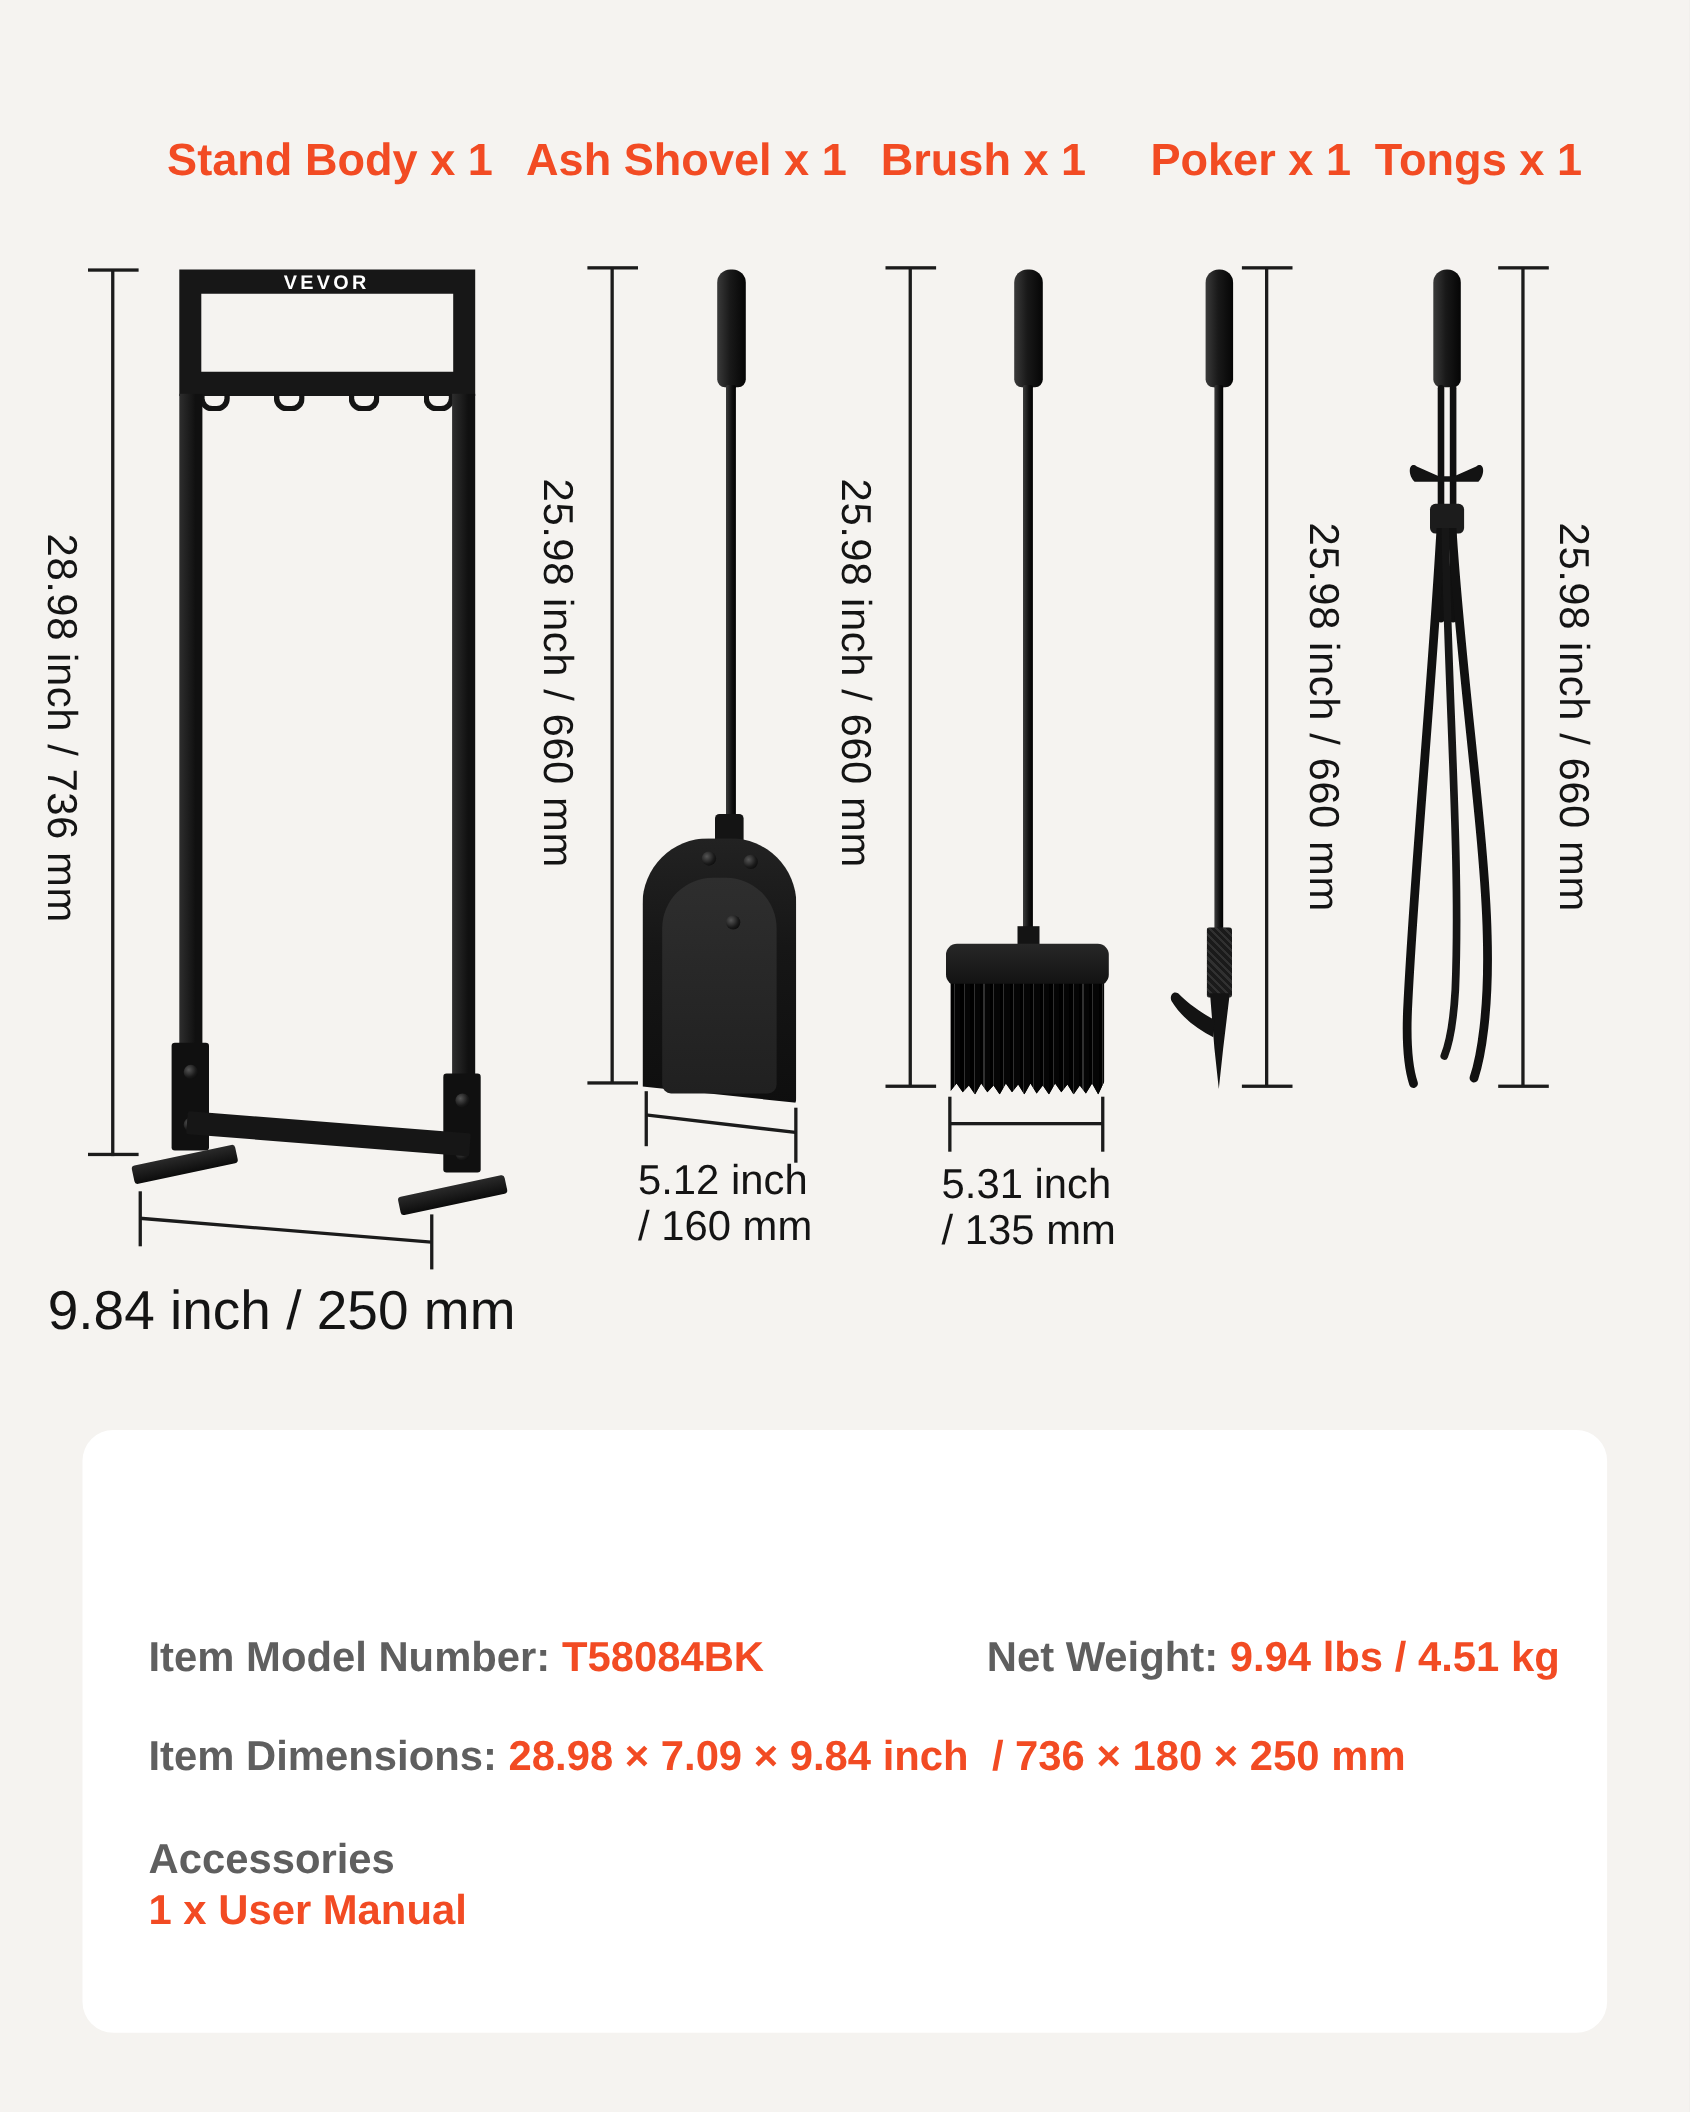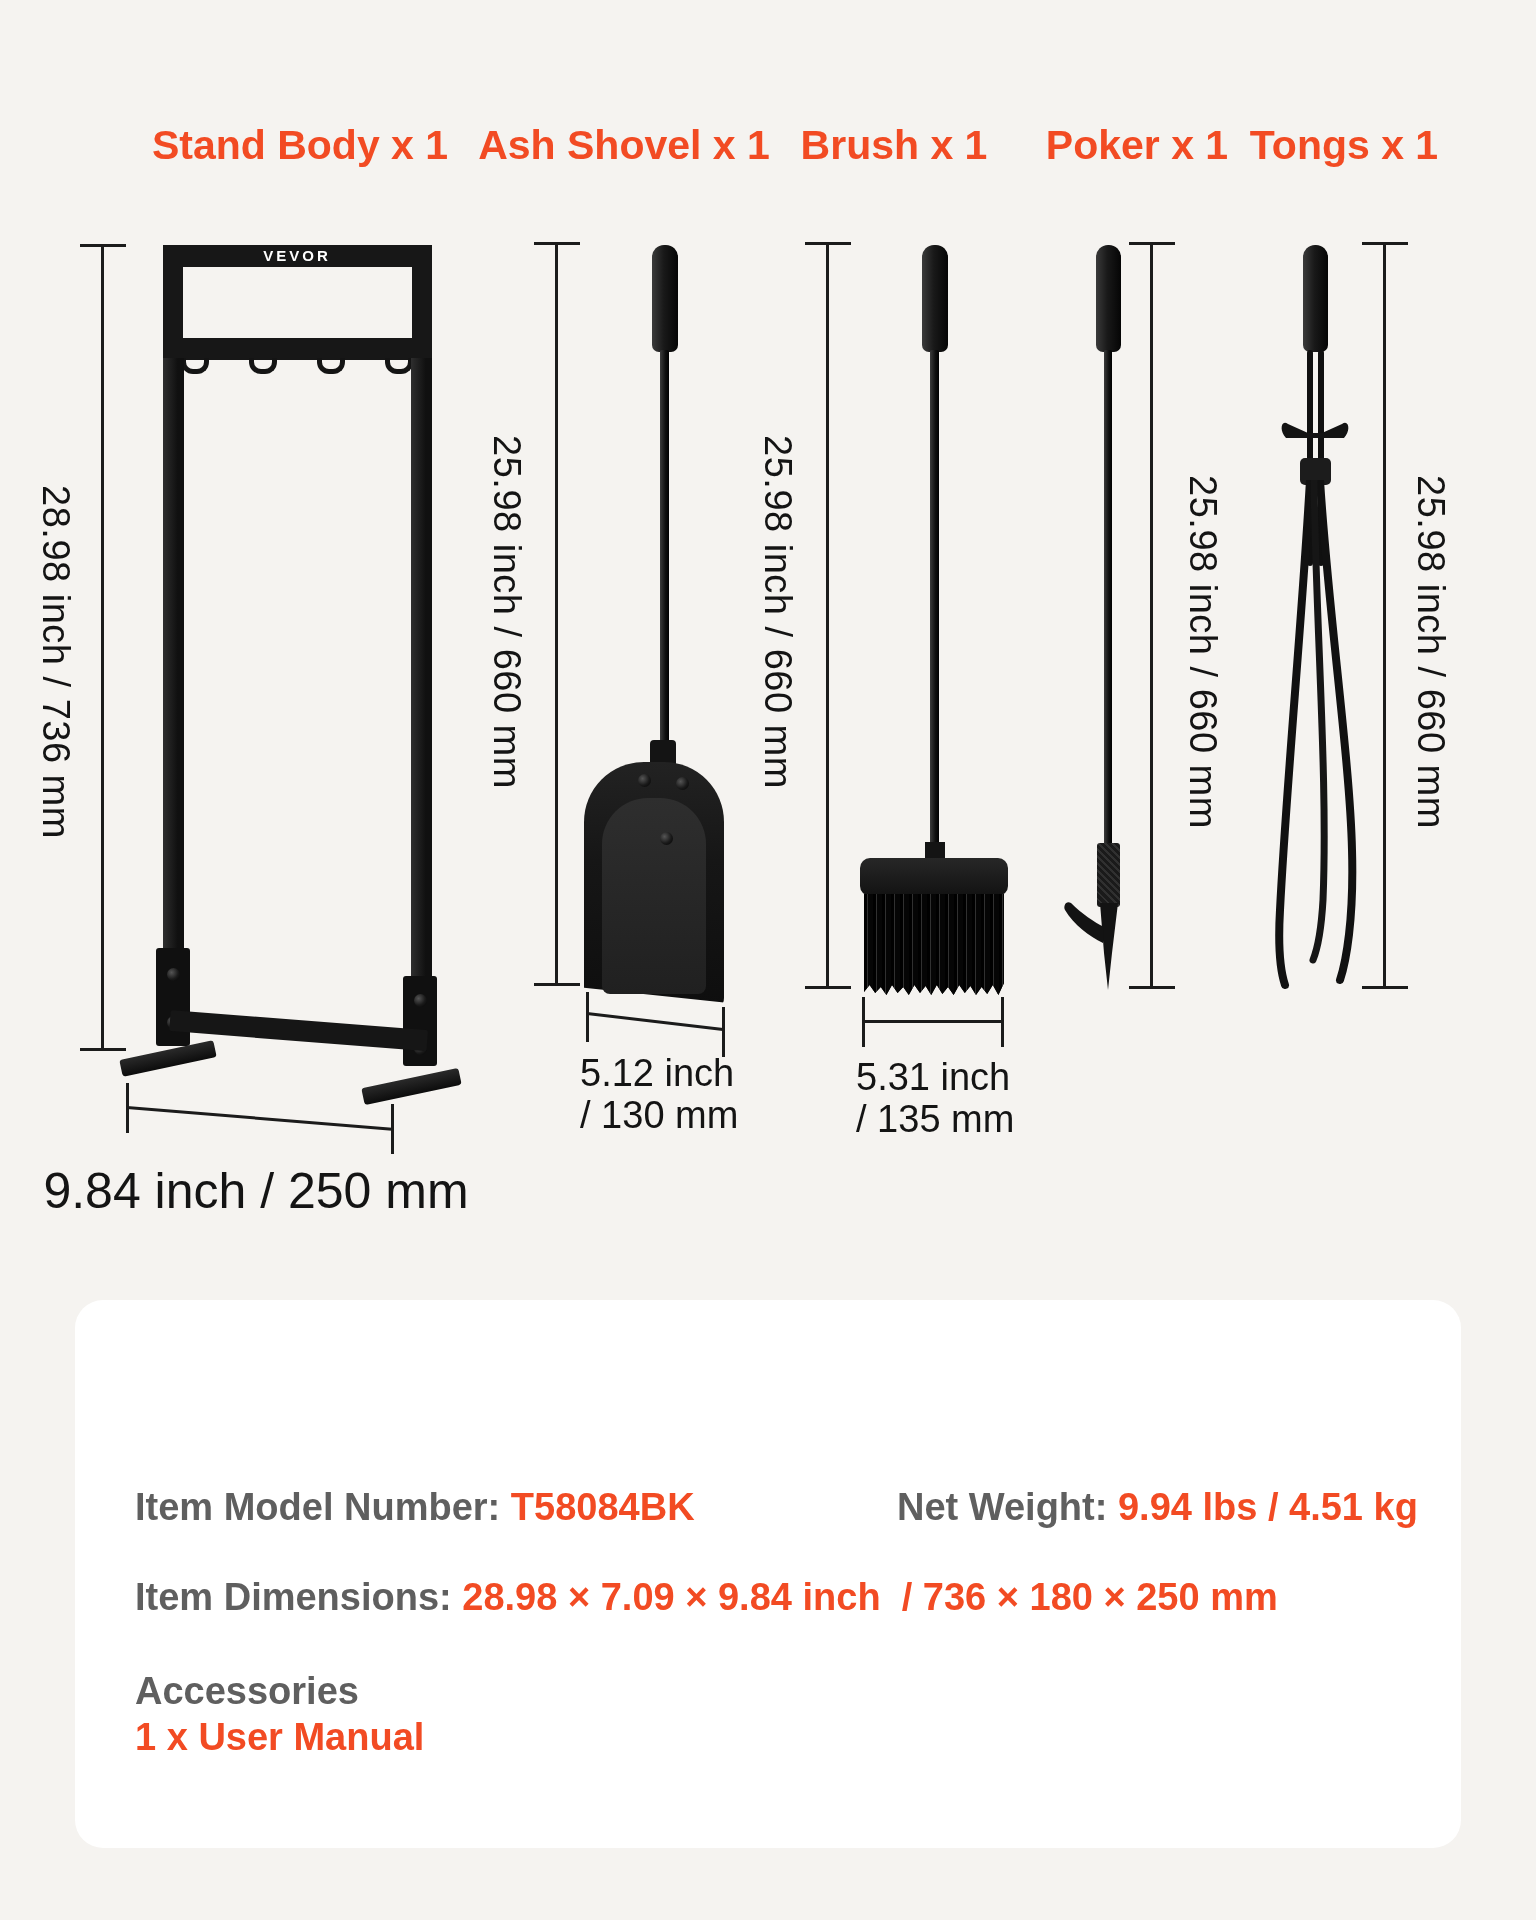--- a/index.html
+++ b/index.html
@@ -34,21 +34,21 @@
     background:linear-gradient(90deg,#3c3c3c,#101010 60%,#000);
   }
   
   .stand-frame{
     position:absolute;left:163px;top:245px;width:269px;height:115px;
     border:20px solid #171717;border-top-width:22px;border-bottom-width:22px;
     box-sizing:border-box;background:transparent;
   }
   .stand-logo{
     position:absolute;left:297px;top:247px;transform:translateX(-50%);
-    color:#fff;font-size:15px;font-weight:700;letter-spacing:3px;
+    color:#fff;font-size:18px;font-weight:700;letter-spacing:3px;
   }
   .stand-leg{position:absolute;top:358px;width:21px;height:674px;
     background:linear-gradient(90deg,#2e2e2e,#101010 70%);}
   .hook{
     position:absolute;top:358px;width:28px;height:16px;box-sizing:border-box;
     border:5px solid #141414;border-top:none;border-radius:0 0 12px 12px;
   }
   .bracket{position:absolute;width:34px;background:#101010;border-radius:3px;}
   .screw{
     position:absolute;width:13px;height:13px;border-radius:50%;
@@ -159,21 +159,21 @@
   <div class="dl-v" style="left:555px;top:243px;height:742px"></div>
   <div class="tick-h" style="left:534px;top:242px"></div>
   <div class="tick-h" style="left:534px;top:983px"></div>
   <div class="dim-label-rot" style="left:506px;top:612px">25.98 inch / 660 mm</div>
 
   <div class="dl-h" style="left:587px;top:1012px;width:137px;transform:rotate(6.7deg);transform-origin:left center"></div>
   <div class="tick-v" style="left:586px;top:992px"></div>
   <div class="tick-v" style="left:722px;top:1007px"></div>
   <div class="dim-label2" style="left:580px;top:1052px">
     <span style="display:block">5.12 inch</span>
-    <span style="display:block">/ 130 mm</span>
+    <span style="display:block">/ 160 mm</span>
   </div>
 
   <div>
     <div class="handle" style="left:922px;top:245px;width:26px;height:107px"></div>
     <div class="shaft" style="left:930px;top:350px;width:9px;height:498px"></div>
     <div class="brush-neck"></div>
     <div class="brush-cap"></div>
     <div class="brush-bristles"></div>
   </div>
 

